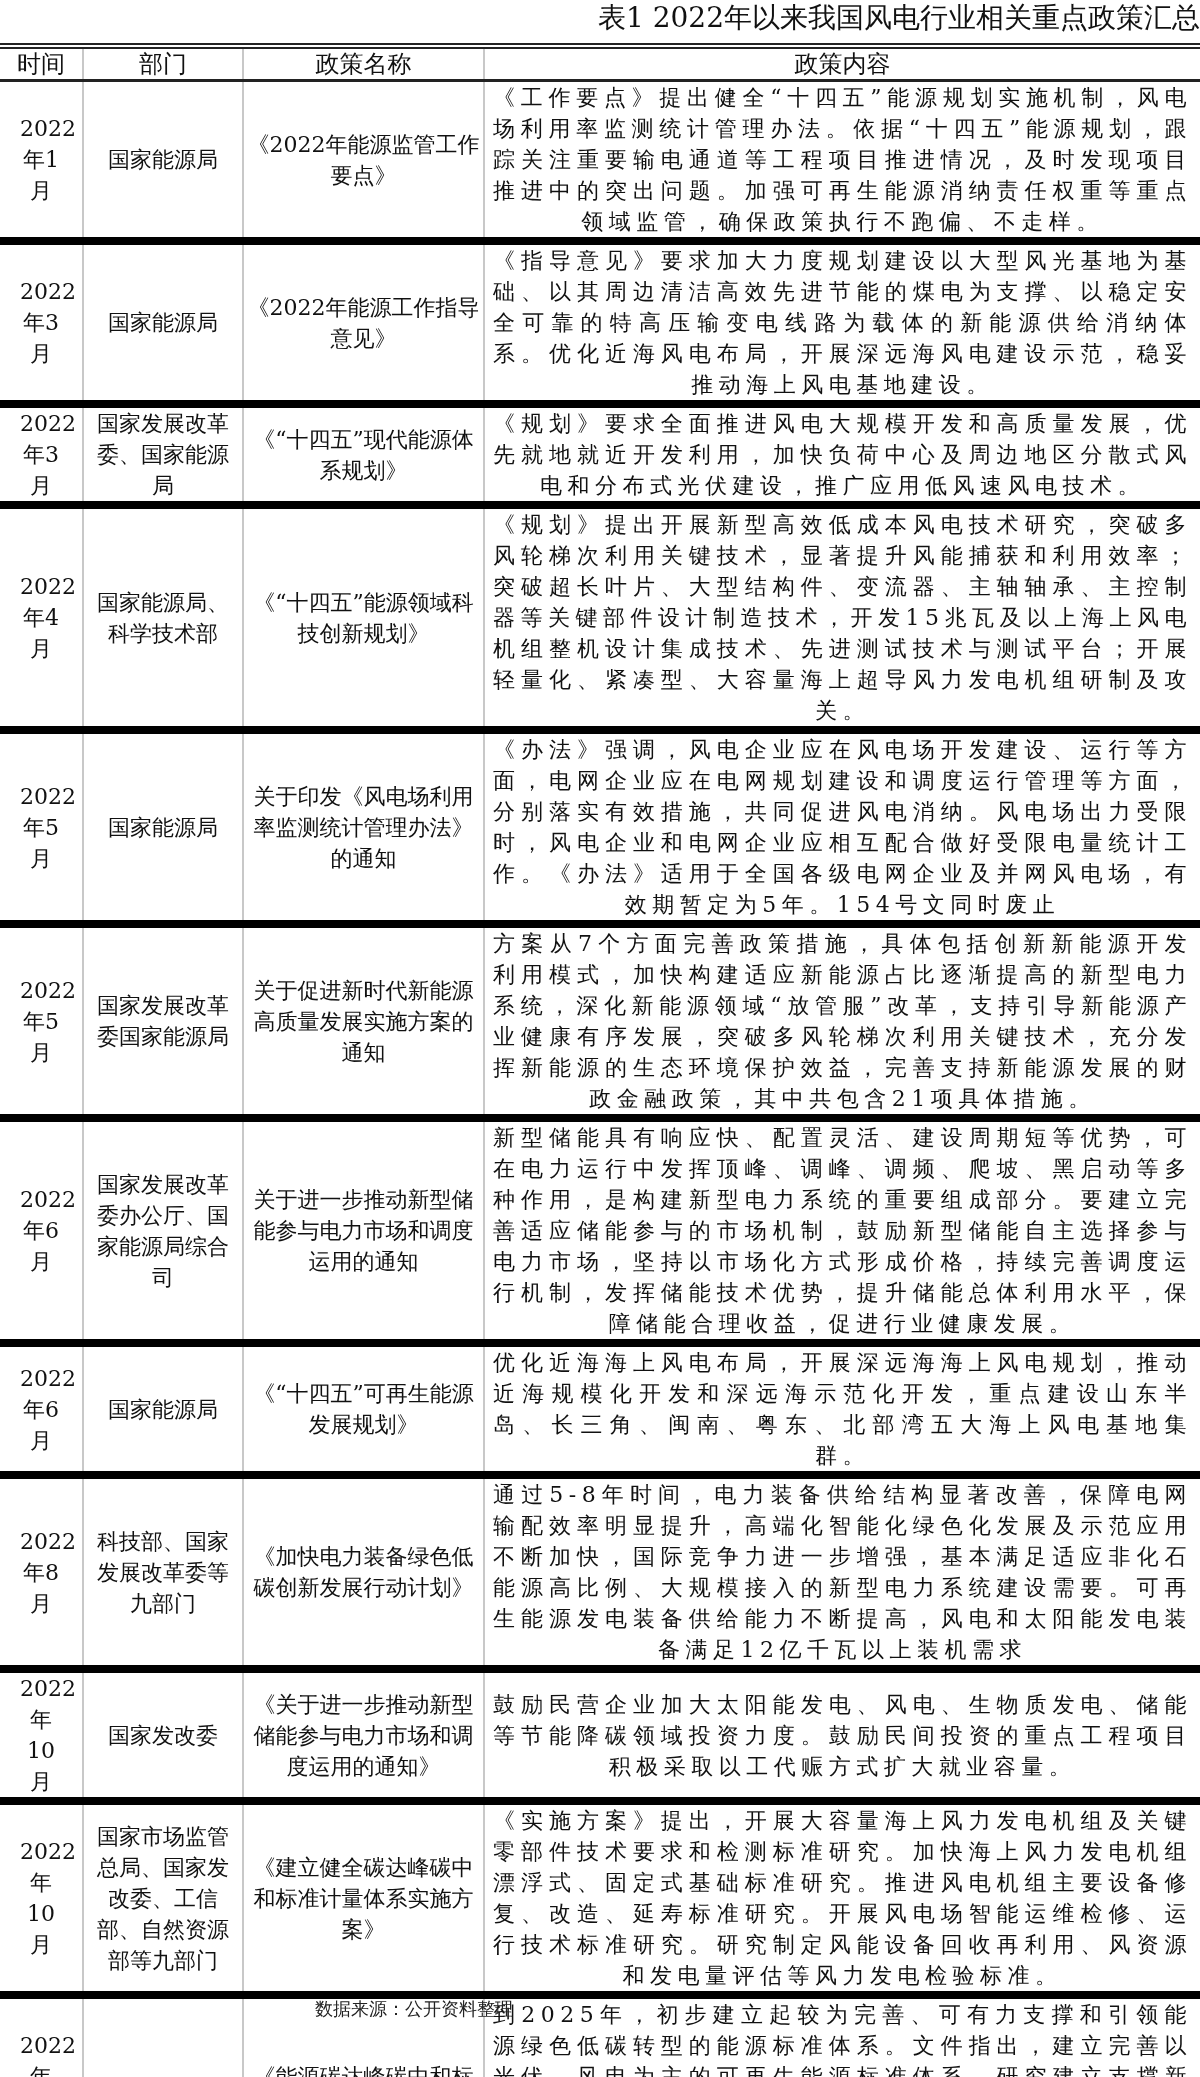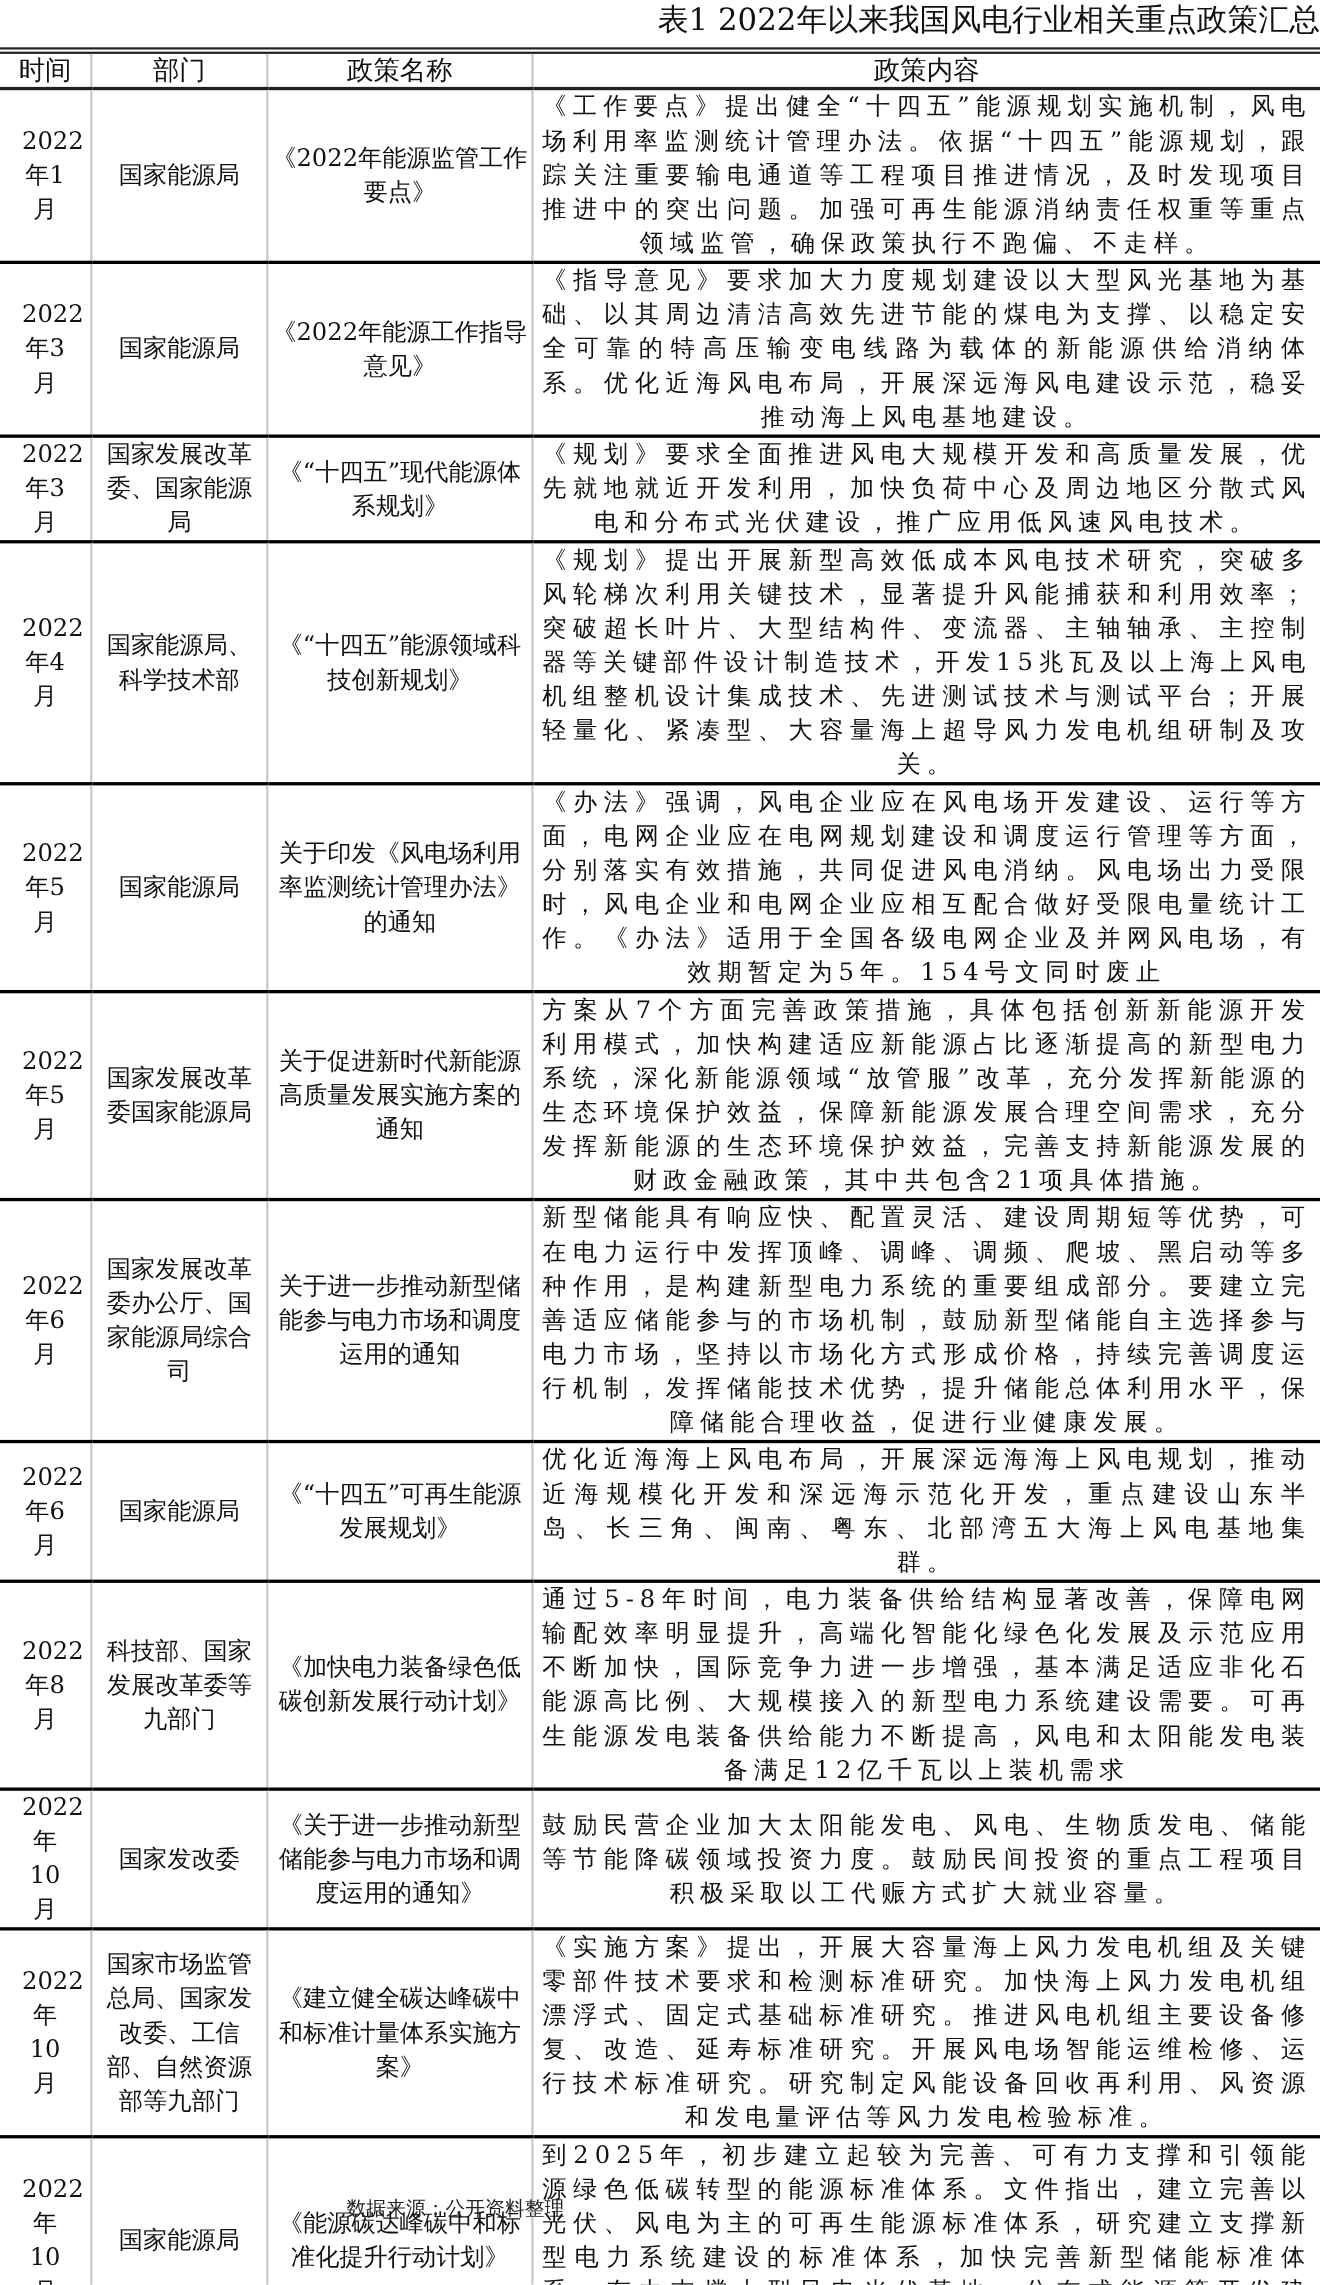--- a/index.html
+++ b/index.html
@@ -8,21 +8,21 @@
   .title { position: absolute; left: 0; top: 0; width: 1200px; height: 36px;
            text-align: right; font-size: 28px; line-height: 36px; white-space: nowrap; }
   .table-wrap { position: absolute; left: 0; top: 43px; width: 1200px; }
   .dbl-top { border-top: 2px solid #222; border-bottom: 2px solid #222; height: 2px; }
   table { border-collapse: collapse; width: 1200px; table-layout: fixed; }
   col.c1 { width: 83px; } col.c2 { width: 160px; } col.c3 { width: 241px; } col.c4 { width: 716px; }
   th, td { border-left: 2px solid #c8c8c8; padding: 0 4px; vertical-align: middle;
            font-weight: normal; text-align: center; }
   th:first-child, td:first-child { border-left: none; margin-left: 29px; }
   thead th { height: 30px; font-size: 24px; line-height: 30px; border-bottom: 3px solid #222; }
-  tbody td { border-top: 3px solid #000000; font-size: 22px; line-height: 31px; }
+  tbody td { border-top: 8px solid #000000; font-size: 22px; line-height: 31px; }
   tbody tr:first-child td { border-top: none; }
   td.date { padding: 0 20px; font-size: 22px; }
   td.dept { padding: 0 10px; }
   td.name { padding: 0 0; }
   td.content { text-align: center; padding: 0 8px; font-size: 22px; letter-spacing: 5.5px; text-align-last: center; }
   td.content span { display: block; text-align: justify; text-align-last: center; }
   .footer { position: absolute; left: 295px; top: 1998px; font-size: 18px; line-height: 22px; color: #222; margin-left: 20px; }
 </style>
 </head>
 <body>
@@ -85,21 +85,21 @@
           <td class="name"><span>关于印发《风电场利用率监测统计管理办法》的通知</span></td>
           <td class="content">
             <span>《办法》强调，风电企业应在风电场开发建设、运行等方面，电网企业应在电网规划建设和调度运行管理等方面，分别落实有效措施，共同促进风电消纳。风电场出力受限时，风电企业和电网企业应相互配合做好受限电量统计工作。《办法》适用于全国各级电网企业及并网风电场，有效期暂定为5年。154号文同时废止</span>
           </td>
         </tr>
         <tr style="height: 156px;">
           <td class="date"><span>2022年5月</span></td>
           <td class="dept"><span>国家发展改革委国家能源局</span></td>
           <td class="name"><span>关于促进新时代新能源高质量发展实施方案的通知</span></td>
           <td class="content">
-            <span>方案从7个方面完善政策措施，具体包括创新新能源开发利用模式，加快构建适应新能源占比逐渐提高的新型电力系统，深化新能源领域“放管服”改革，充分发挥新能源的生态环境保护效益，保障新能源发展合理空间需求，充分发挥新能源的生态环境保护效益，完善支持新能源发展的财政金融政策，其中共包含21项具体措施。</span>
+            <span>方案从7个方面完善政策措施，具体包括创新新能源开发利用模式，加快构建适应新能源占比逐渐提高的新型电力系统，深化新能源领域“放管服”改革，支持引导新能源产业健康有序发展，突破多风轮梯次利用关键技术，充分发挥新能源的生态环境保护效益，完善支持新能源发展的财政金融政策，其中共包含21项具体措施。</span>
           </td>
         </tr>
         <tr style="height: 187px;">
           <td class="date"><span>2022年6月</span></td>
           <td class="dept"><span>国家发展改革委办公厅、国家能源局综合司</span></td>
           <td class="name"><span>关于进一步推动新型储能参与电力市场和调度运用的通知</span></td>
           <td class="content">
             <span>新型储能具有响应快、配置灵活、建设周期短等优势，可在电力运行中发挥顶峰、调峰、调频、爬坡、黑启动等多种作用，是构建新型电力系统的重要组成部分。要建立完善适应储能参与的市场机制，鼓励新型储能自主选择参与电力市场，坚持以市场化方式形成价格，持续完善调度运行机制，发挥储能技术优势，提升储能总体利用水平，保障储能合理收益，促进行业健康发展。</span>
           </td>
         </tr>

